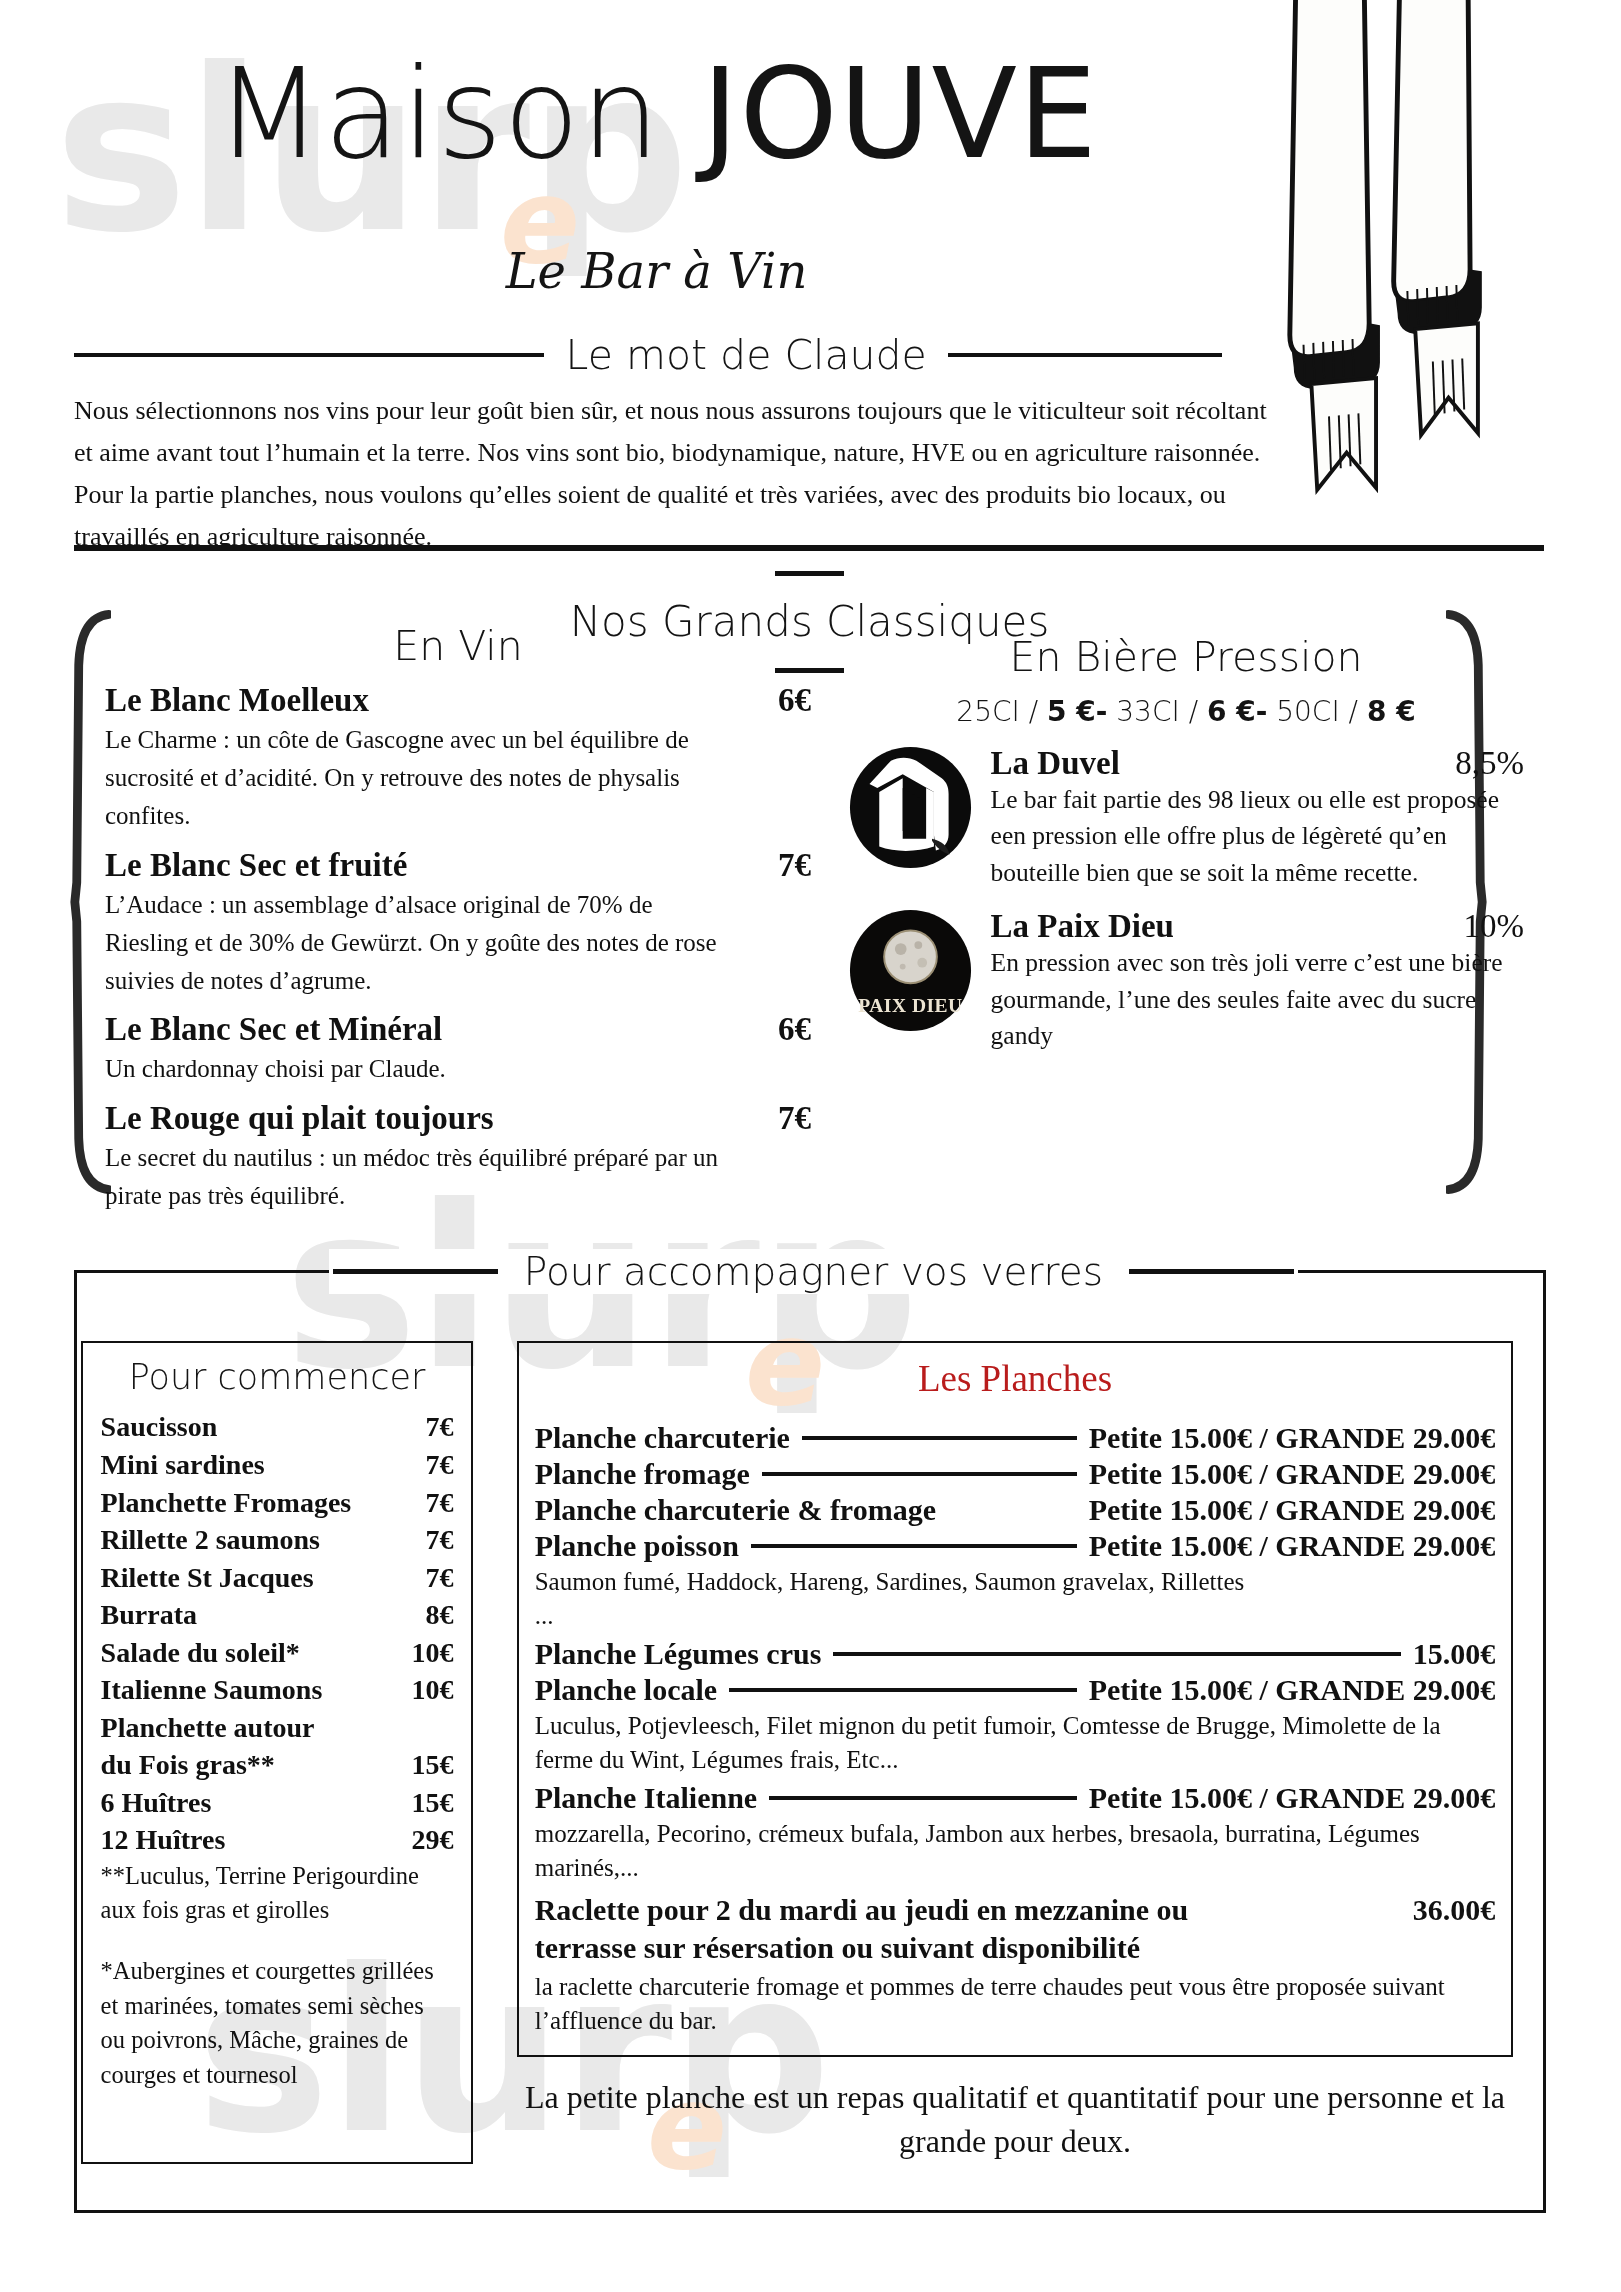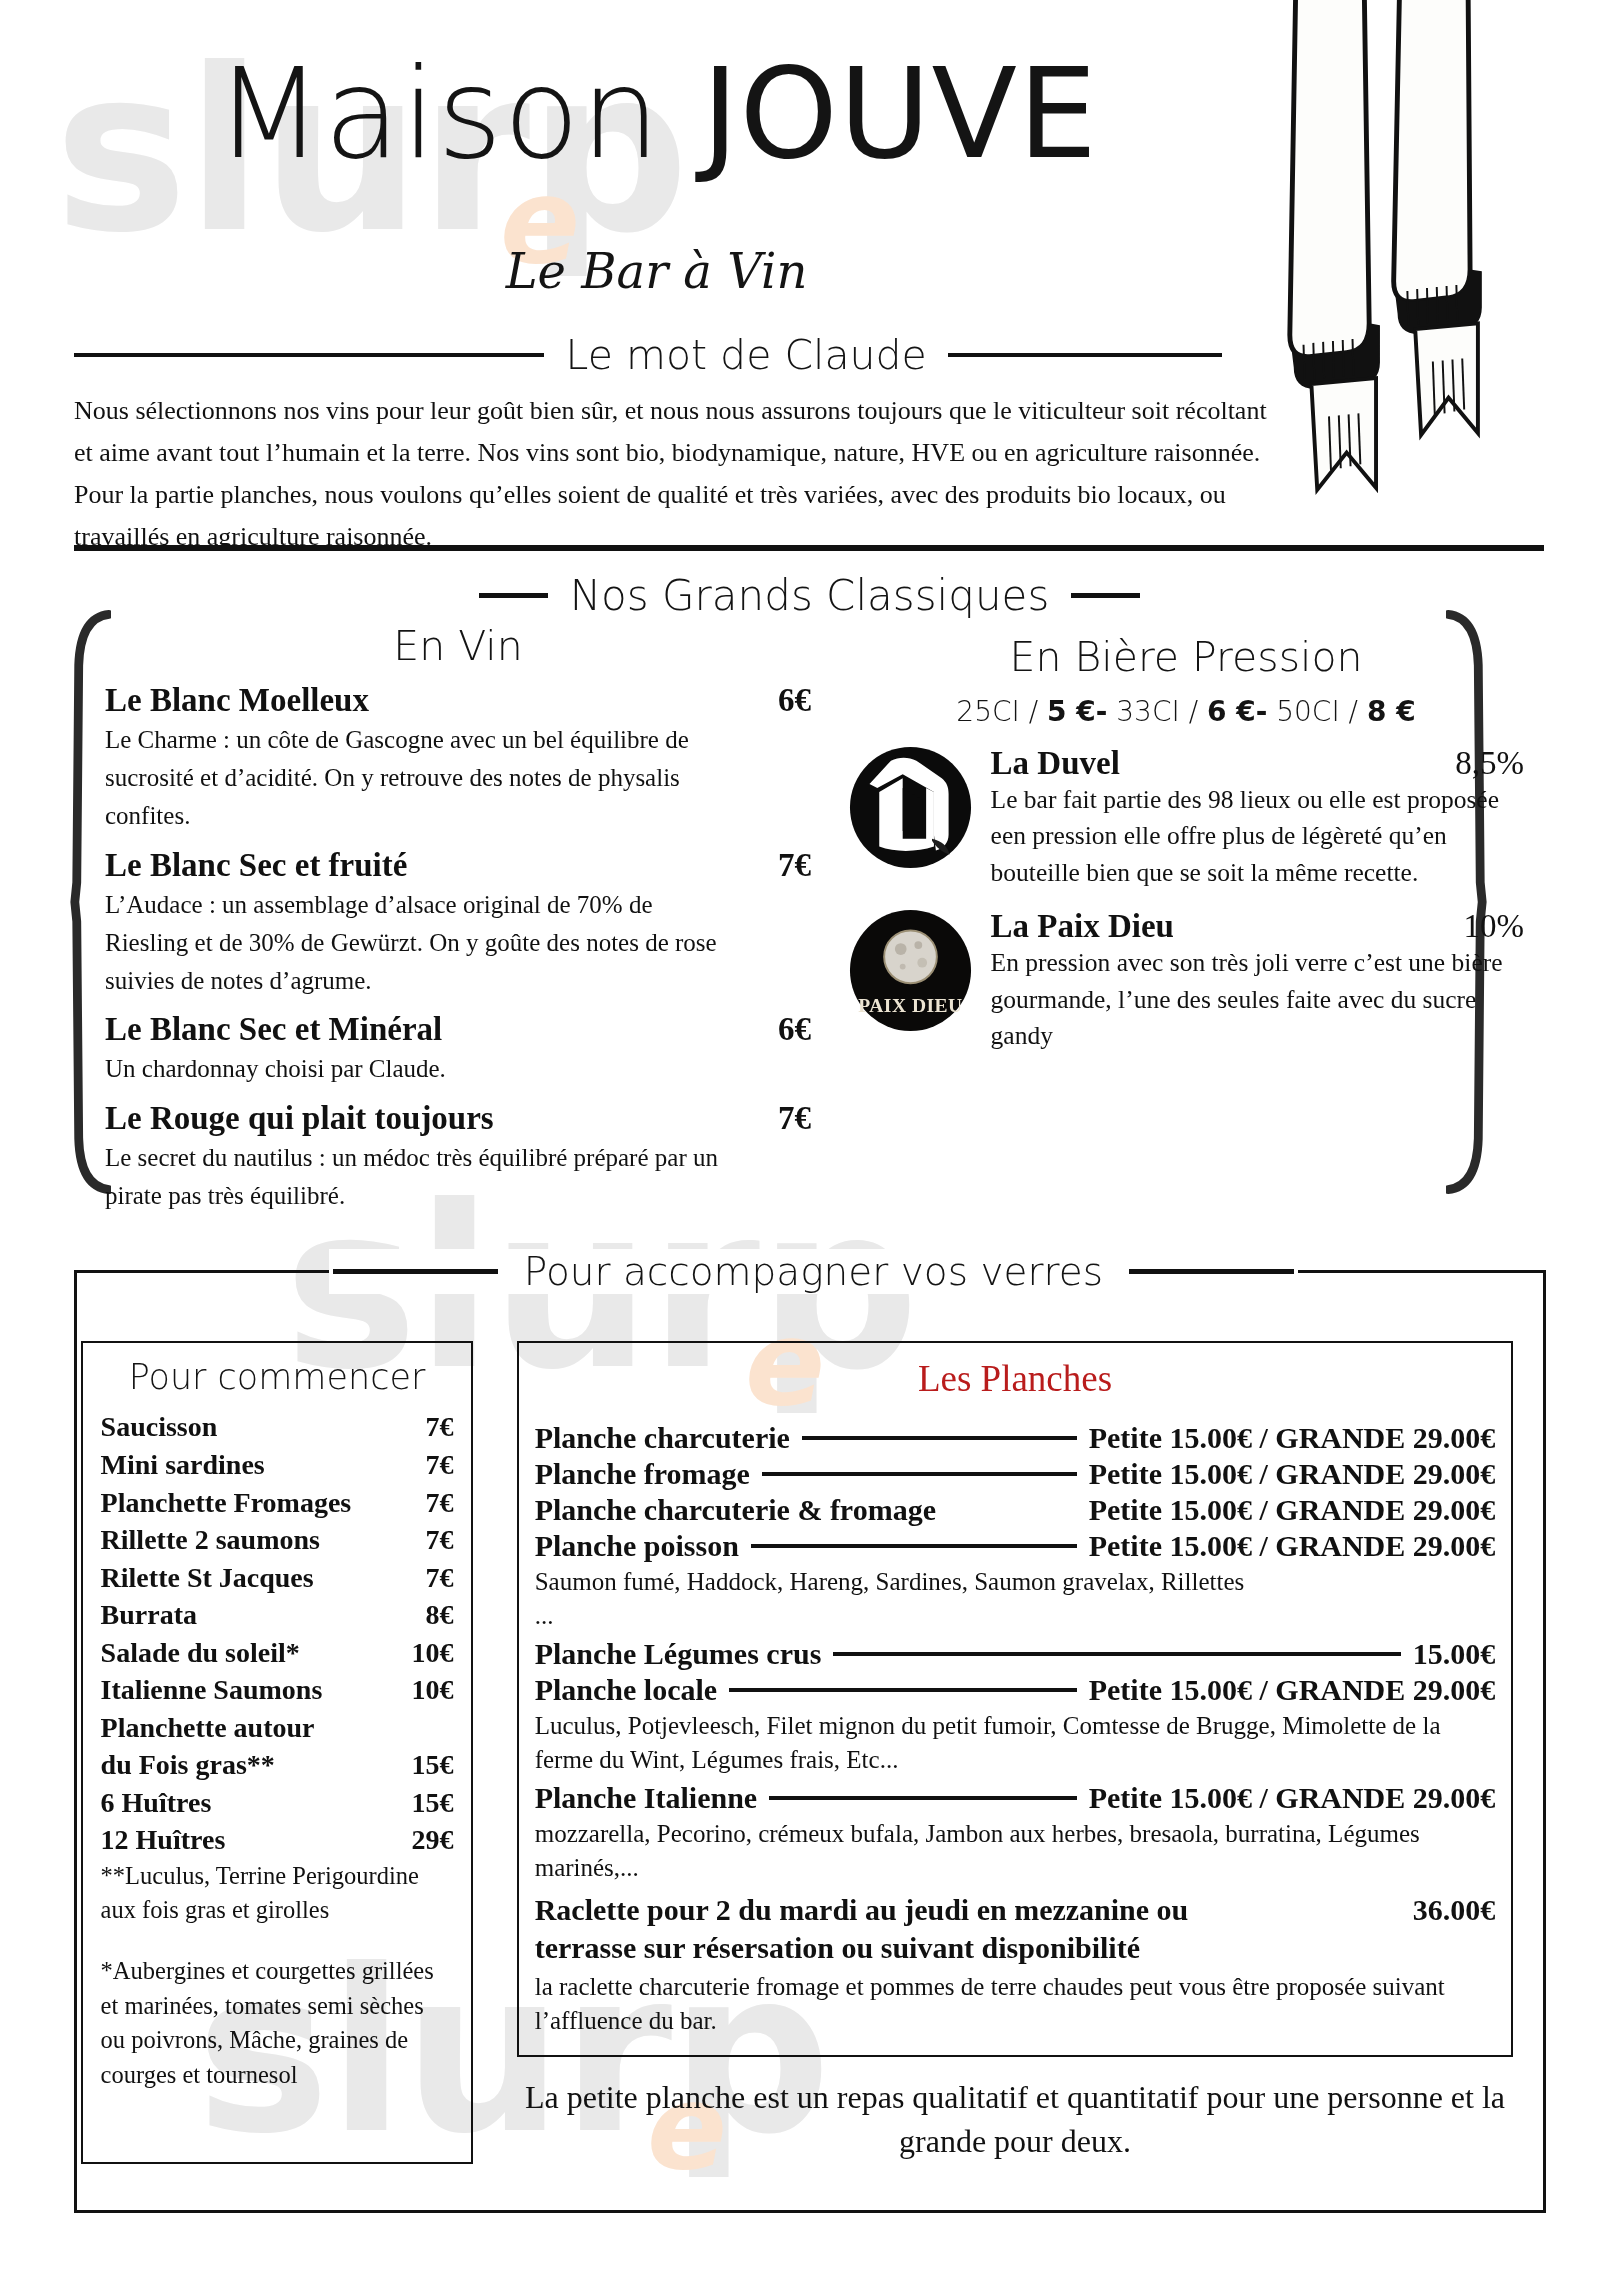--- a/index.html
+++ b/index.html
@@ -94,21 +94,21 @@
     font-size:26px;line-height:1.62;
     color:#111;z-index:10;
     text-align:left;
   }
   .hr-main{position:absolute;left:74px;top:545px;width:1470px;height:5.9px;background:#111;z-index:10;}
 
   
   .classics{position:absolute;left:74px;top:561px;width:1470px;height:667px;z-index:10;}
   .cls-head{
     position:absolute;left:314px;top:9.8px;width:843px;
-    display:flex;align-items:center;justify-content:center;gap:21.6px;
+    display:flex;align-items:center;justify-content:center;gap:21.6px;flex-direction:column;
   }
   .cls-head .rule{width:69px;height:4.9px;}
   .cls-title{
     font-family:"DejaVu Sans", sans-serif;
     font-size:42px;font-weight:300;white-space:nowrap;color:#141414;
   }
   .bracket{position:absolute;}
   .bracket.left{left:-7.8px;top:47px;}
   .bracket.right{left:1372px;top:47px;}
 

